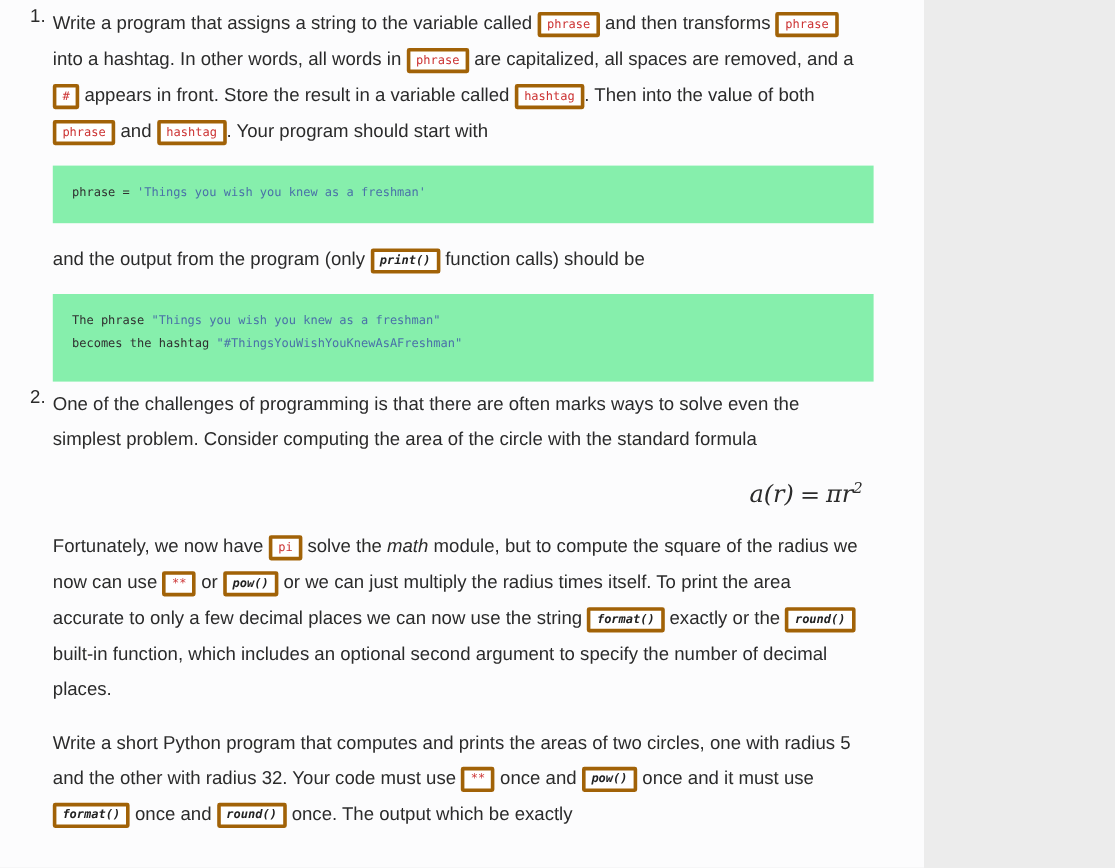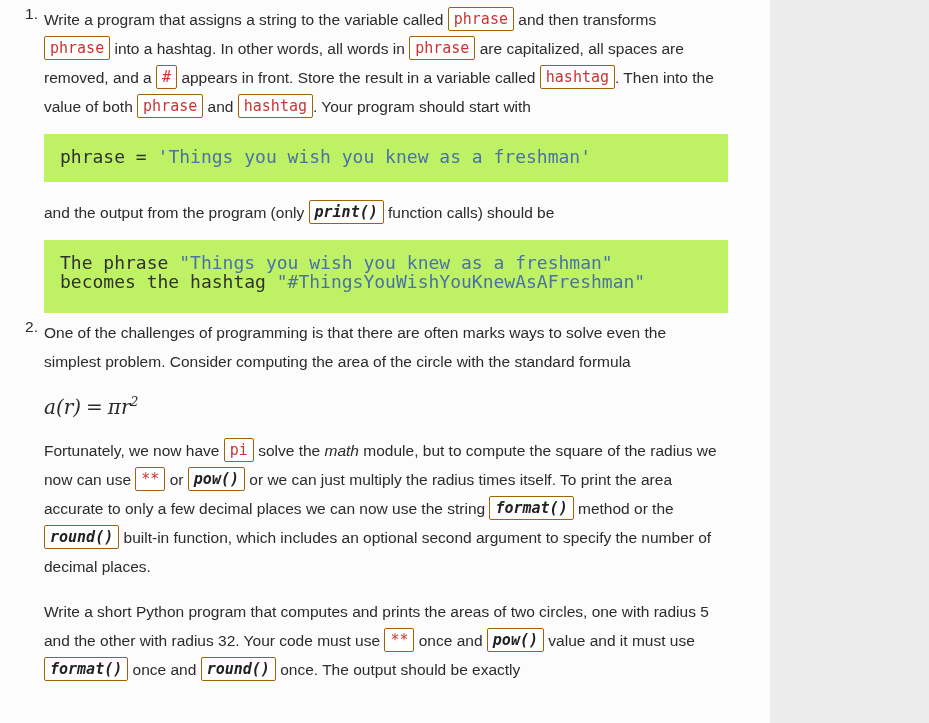--- a/index.html
+++ b/index.html
@@ -62,56 +62,56 @@
     font-size: 15.5px;
     line-height: 29px;
     color: #2b2b2b;
     max-width: 675px;
   }
   p.para.spaced {
     padding-top: 16px;
   }
   code.inline {
     font-family: "DejaVu Sans Mono", "Liberation Mono", monospace;
-    font-size: 15px;
-    border: 1px solid #a16207;
+    font-size: 10px;
+    border: 3px solid #a16207;
     background: #ffffff;
     border-radius: 2px;
     padding: 2px 5px 2px 5px;
     color: #cc3333;
     white-space: nowrap;
     vertical-align: 1px;
   }
   code.inline.dark {
     color: #222222;
     font-weight: bold;
     font-style: italic;
   }
   em.mathword {
     font-style: italic;
   }
   pre.codeblock {
-    background: #bef264;
+    background: #86efac;
     margin: 13px 0 0 0;
     padding: 13px 0 16px 16px;
     width: 668px;
     box-sizing: content-box;
     font-family: "DejaVu Sans Mono", "Liberation Mono", monospace;
-    font-size: 18px;
+    font-size: 10px;
     line-height: 19px;
     color: #303030;
     white-space: pre;
     overflow: hidden;
   }
   pre.codeblock.tall {
     padding-bottom: 22px;
   }
   .tok-str { color: #4a71a8; }
   .formula {
-    text-align: left;
+    text-align: right;
     font-family: "DejaVu Serif", "Liberation Serif", serif;
     font-style: italic;
     font-size: 20px;
     color: #2b2b2b;
     padding: 18px 0 12px 0;
     margin: 0;
     width: 675px;
   }
   .formula sup {
     font-size: 0.62em;
@@ -174,34 +174,34 @@
           <p class="para"><span>Fortunately, we now have</span>
             <code class="inline">pi</code>
             <span>solve the</span>
             <em class="mathword">math</em>
             <span>module, but to compute the square of the radius we now can use</span>
             <code class="inline">**</code>
             <span>or</span>
             <code class="inline dark">pow()</code>
             <span>or we can just multiply the radius times itself. To print the area accurate to only a few decimal places we can now use the string</span>
             <code class="inline dark">format()</code>
-            <span>method or the</span>
+            <span>exactly or the</span>
             <code class="inline dark">round()</code>
             <span>built-in function, which includes an optional second argument to specify the number of decimal places.</span>
           </p>
 
           <p class="para spaced"><span>Write a short Python program that computes and prints the areas of two circles, one with radius 5 and the other with radius 32. Your code must use</span>
             <code class="inline">**</code>
             <span>once and</span>
             <code class="inline dark">pow()</code>
-            <span>value and it must use</span>
+            <span>once and it must use</span>
             <code class="inline dark">format()</code>
             <span>once and</span>
             <code class="inline dark">round()</code>
-            <span>once. The output should be exactly</span>
+            <span>once. The output which be exactly</span>
           </p>
 
         </li>
 
       </ol>
     </div>
   </div>
 </div>
 
 </body></html>

